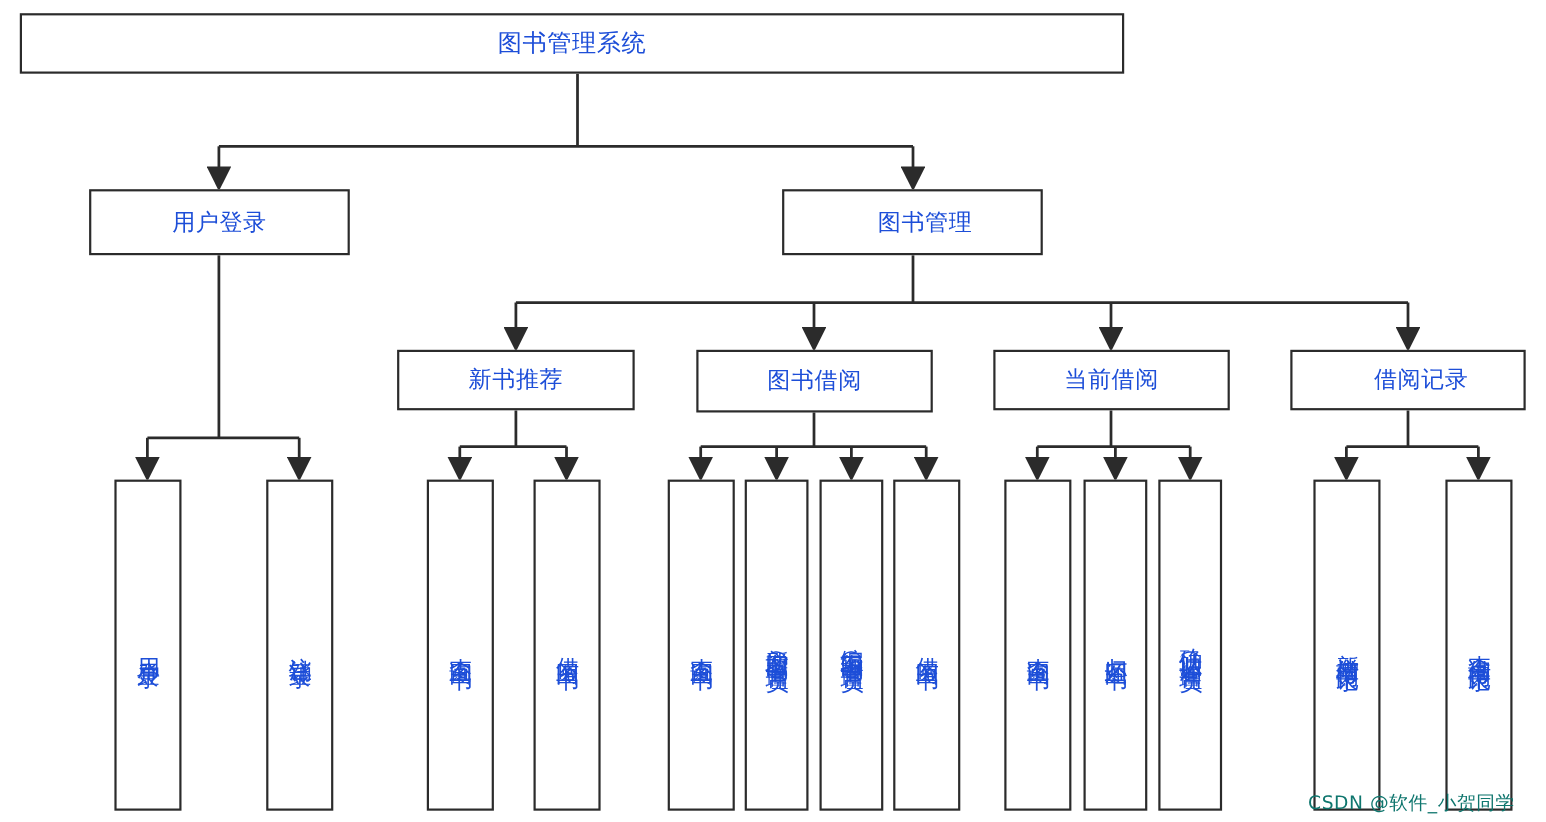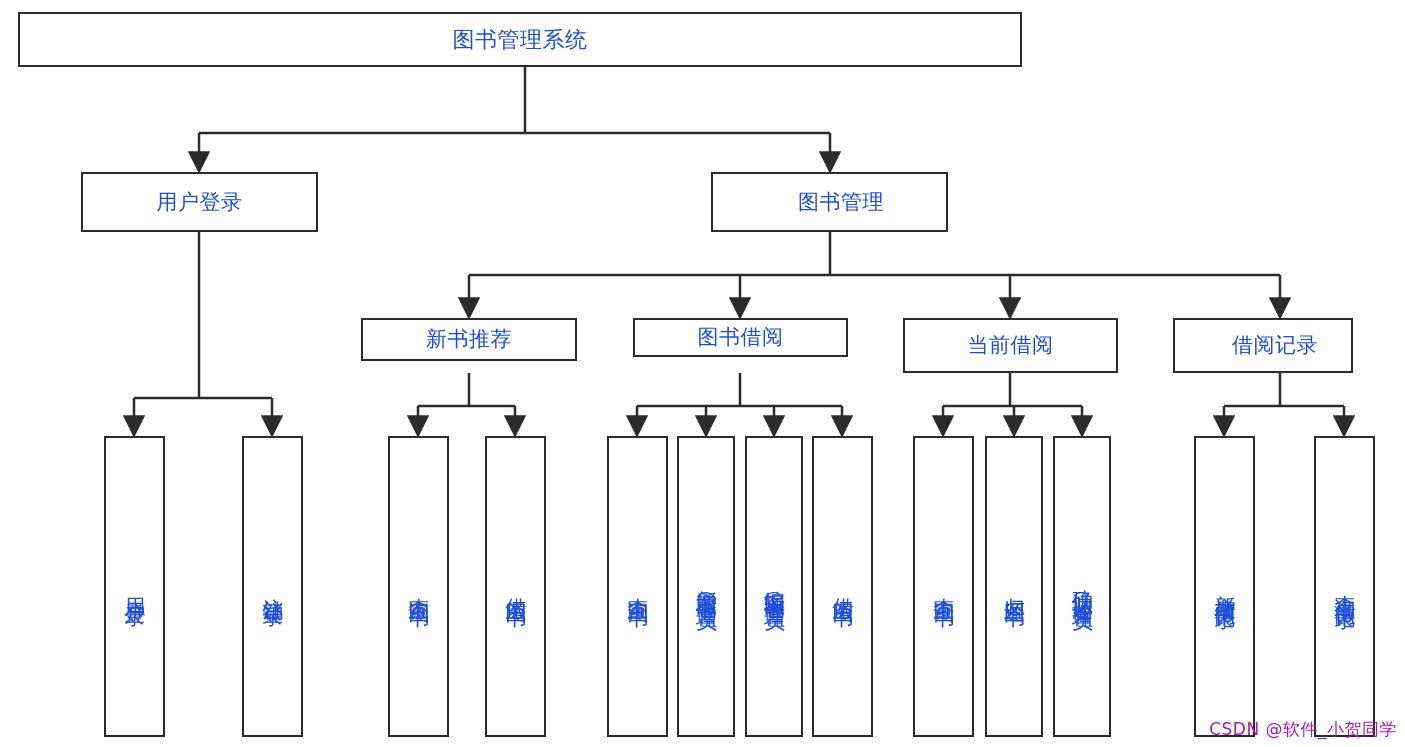--- a/index.html
+++ b/index.html
@@ -45,24 +45,24 @@
     writing-mode: vertical-rl;
     text-orientation: upright;
     font-size: 21px;
     letter-spacing: 3px;
     line-height: 1;
     white-space: nowrap;
   }
   .root .node-label { font-size: 22px; }
   .watermark {
     position: absolute;
-    right: 8px;
+    right: 28px;
     bottom: 6px;
     font-size: 17px;
-    color: #a21caf;
+    color: #0f766e;
     white-space: nowrap;
     letter-spacing: 0.5px;
   }
 </style>
 </head>
 <body>
 
 <div id="canvas">
 
   <svg id="diagram-svg" viewBox="0 0 1405 747" xmlns="http://www.w3.org/2000/svg">
@@ -120,30 +120,30 @@
     <span class="node-label">图书管理系统</span>
   </div>
 
   <div class="node-box" style="left:81px; top:172px; width:237px; height:60px;">
     <span class="node-label">用户登录</span>
   </div>
   <div class="node-box" style="left:711px; top:172px; width:237px; height:60px;padding-left:23px;">
     <span class="node-label">图书管理</span>
   </div>
 
-  <div class="node-box" style="left:361px; top:318px; width:216px; height:43px;">
+  <div class="node-box" style="left:361px; top:318px; width:216px; height:55px;">
     <span class="node-label">新书推荐</span>
   </div>
-  <div class="node-box" style="left:633px; top:318px; width:215px; height:39px;">
+  <div class="node-box" style="left:633px; top:318px; width:215px; height:57px;">
     <span class="node-label">图书借阅</span>
   </div>
   <div class="node-box" style="left:903px; top:318px; width:215px; height:55px;">
     <span class="node-label">当前借阅</span>
   </div>
-  <div class="node-box" style="left:1173px; top:318px; width:180px; height:55px;padding-left:24px;">
+  <div class="node-box" style="left:1173px; top:318px; width:214px; height:55px;padding-left:24px;">
     <span class="node-label">借阅记录</span>
   </div>
 
   <div class="node-box" style="left:104px; top:436px; width:61px; height:301px;">
     <span class="node-label vertical">用户登录</span>
   </div>
   <div class="node-box" style="left:242px; top:436px; width:61px; height:301px;">
     <span class="node-label vertical">注销登录</span>
   </div>
   <div class="node-box" style="left:388px; top:436px; width:61px; height:301px;">

